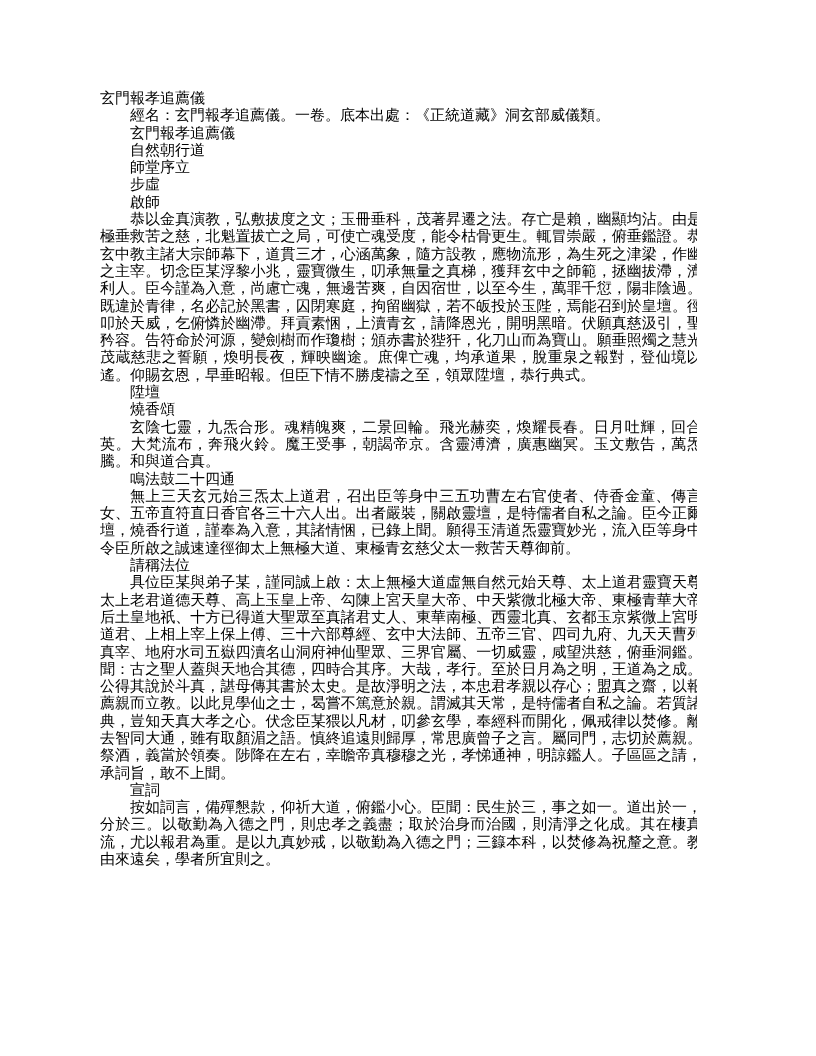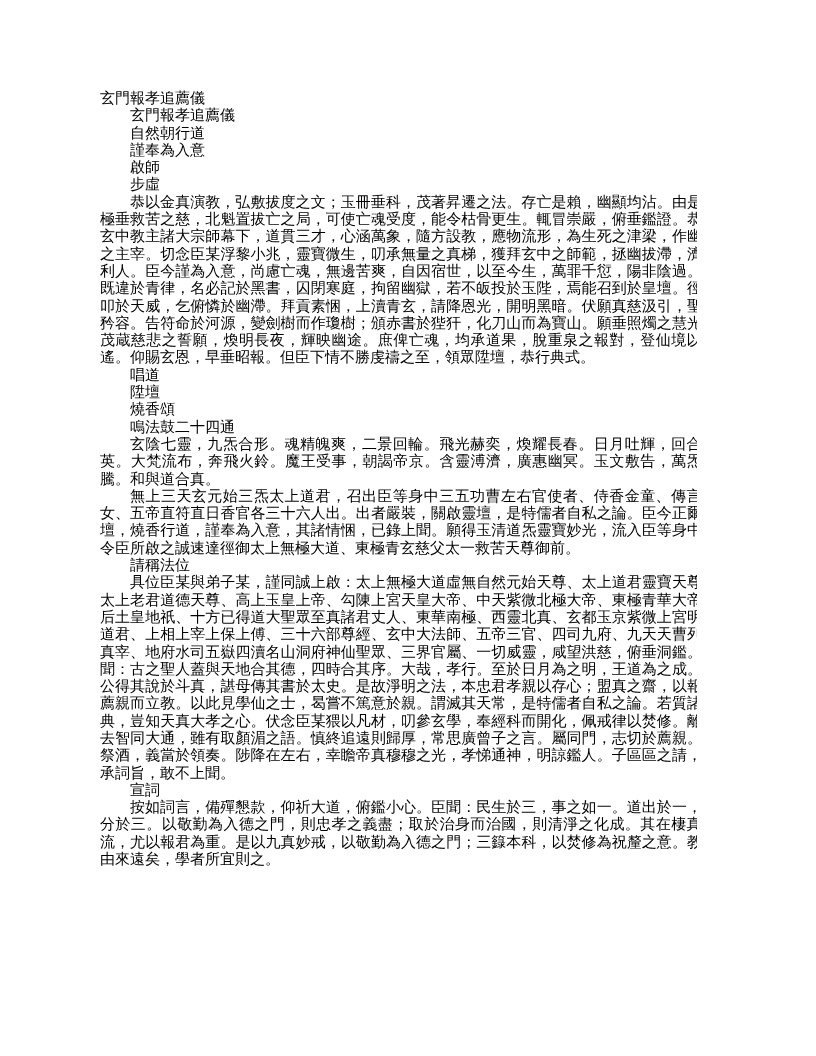--- a/index.html
+++ b/index.html
@@ -39,30 +39,30 @@
   .text-block p.flush {
     text-indent: 0;
   }
 </style>
 </head>
 <body>
 
 <div class="page">
   <div class="text-block" id="paragraphs-container">
       <p class="flush">玄門報孝追薦儀</p>
+      <p class="indent">經名：玄門報孝追薦儀。一卷。底本出處：《正統道藏》洞玄部威儀類。</p>
       <p class="indent">玄門報孝追薦儀</p>
       <p class="indent">自然朝行道</p>
-      <p class="indent">謹奉為入意</p>
+      <p class="indent">師堂序立</p>
+      <p class="indent">步虛</p>
       <p class="indent">啟師</p>
-      <p class="indent">步虛</p>
       <p class="indent">恭以金真演教，弘敷拔度之文；玉冊垂科，茂著昇遷之法。存亡是賴，幽顯均沾。由是東極垂救苦之慈，北魁置拔亡之局，可使亡魂受度，能令枯骨更生。輒冒崇嚴，俯垂鑑證。恭惟玄中教主諸大宗師幕下，道貫三才，心涵萬象，隨方設教，應物流形，為生死之津梁，作幽冥之主宰。切念臣某浮黎小兆，靈寶微生，叨承無量之真梯，獲拜玄中之師範，拯幽拔滯，濟物利人。臣今謹為入意，尚慮亡魂，無邊苦爽，自因宿世，以至今生，萬罪千愆，陽非陰過。罪既違於青律，名必記於黑書，囚閉寒庭，拘留幽獄，若不皈投於玉陛，焉能召到於皇壇。徑仰叩於天威，乞俯憐於幽滯。拜貢素悃，上瀆青玄，請降恩光，開明黑暗。伏願真慈汲引，聖德矜容。告符命於河源，變劍樹而作瓊樹；頒赤書於狴犴，化刀山而為寶山。願垂照燭之慧光，茂蔵慈悲之誓願，煥明長夜，輝映幽途。庶俾亡魂，均承道果，脫重泉之報對，登仙境以逍遙。仰賜玄恩，早垂昭報。但臣下情不勝虔禱之至，領眾陞壇，恭行典式。</p>
-      <p class="indent">唱道</p>
       <p class="indent">陞壇</p>
       <p class="indent">燒香頌</p>
+      <p class="indent">玄陰七靈，九炁合形。魂精魄爽，二景回輪。飛光赫奕，煥耀長春。日月吐輝，回合華英。大梵流布，奔飛火鈴。魔王受事，朝謁帝京。含靈溥濟，廣惠幽冥。玉文敷告，萬炁昇騰。和與道合真。</p>
       <p class="indent">鳴法鼓二十四通</p>
-      <p class="indent">玄陰七靈，九炁合形。魂精魄爽，二景回輪。飛光赫奕，煥耀長春。日月吐輝，回合華英。大梵流布，奔飛火鈴。魔王受事，朝謁帝京。含靈溥濟，廣惠幽冥。玉文敷告，萬炁昇騰。和與道合真。</p>
       <p class="indent">無上三天玄元始三炁太上道君，召出臣等身中三五功曹左右官使者、侍香金童、傳言玉女、五帝直符直日香官各三十六人出。出者嚴裝，關啟靈壇，是特儒者自私之論。臣今正爾陞壇，燒香行道，謹奉為入意，其諸情悃，已錄上聞。願得玉清道炁靈寶妙光，流入臣等身中，令臣所啟之誠速達徑御太上無極大道、東極青玄慈父太一救苦天尊御前。</p>
       <p class="indent">請稱法位</p>
       <p class="indent">具位臣某與弟子某，謹同誠上啟：太上無極大道虛無自然元始天尊、太上道君靈寶天尊、太上老君道德天尊、高上玉皇上帝、勾陳上宮天皇大帝、中天紫微北極大帝、東極青華大帝、后土皇地祇、十方已得道大聖眾至真諸君丈人、東華南極、西靈北真、玄都玉京紫微上宮明皇道君、上相上宰上保上傅、三十六部尊經、玄中大法師、五帝三官、四司九府、九天天曹列位真宰、地府水司五嶽四瀆名山洞府神仙聖眾、三界官屬、一切威靈，咸望洪慈，俯垂洞鑑。臣聞：古之聖人蓋與天地合其德，四時合其序。大哉，孝行。至於日月為之明，王道為之成。蘭公得其說於斗真，諶母傳其書於太史。是故淨明之法，本忠君孝親以存心；盟真之齋，以報祖薦親而立教。以此見學仙之士，曷嘗不篤意於親。謂滅其天常，是特儒者自私之論。若質諸道典，豈知天真大孝之心。伏念臣某猥以凡材，叨參玄學，奉經科而開化，佩戒律以焚修。離形去智同大通，雖有取顏湄之語。慎終追遠則歸厚，常思廣曾子之言。屬同門，志切於薦親。為祭酒，義當於領奏。陟降在左右，幸瞻帝真穆穆之光，孝悌通神，明諒鑑人。子區區之請，既承詞旨，敢不上聞。</p>
       <p class="indent">宣詞</p>
       <p class="indent">按如詞言，備殫懇款，仰祈大道，俯鑑小心。臣聞：民生於三，事之如一。道出於一，教分於三。以敬勤為入德之門，則忠孝之義盡；取於治身而治國，則清淨之化成。其在棲真者流，尤以報君為重。是以九真妙戒，以敬勤為入德之門；三籙本科，以焚修為祝釐之意。教所由來遠矣，學者所宜則之。</p>
     </div>
 </div>
 
 </body></html>

